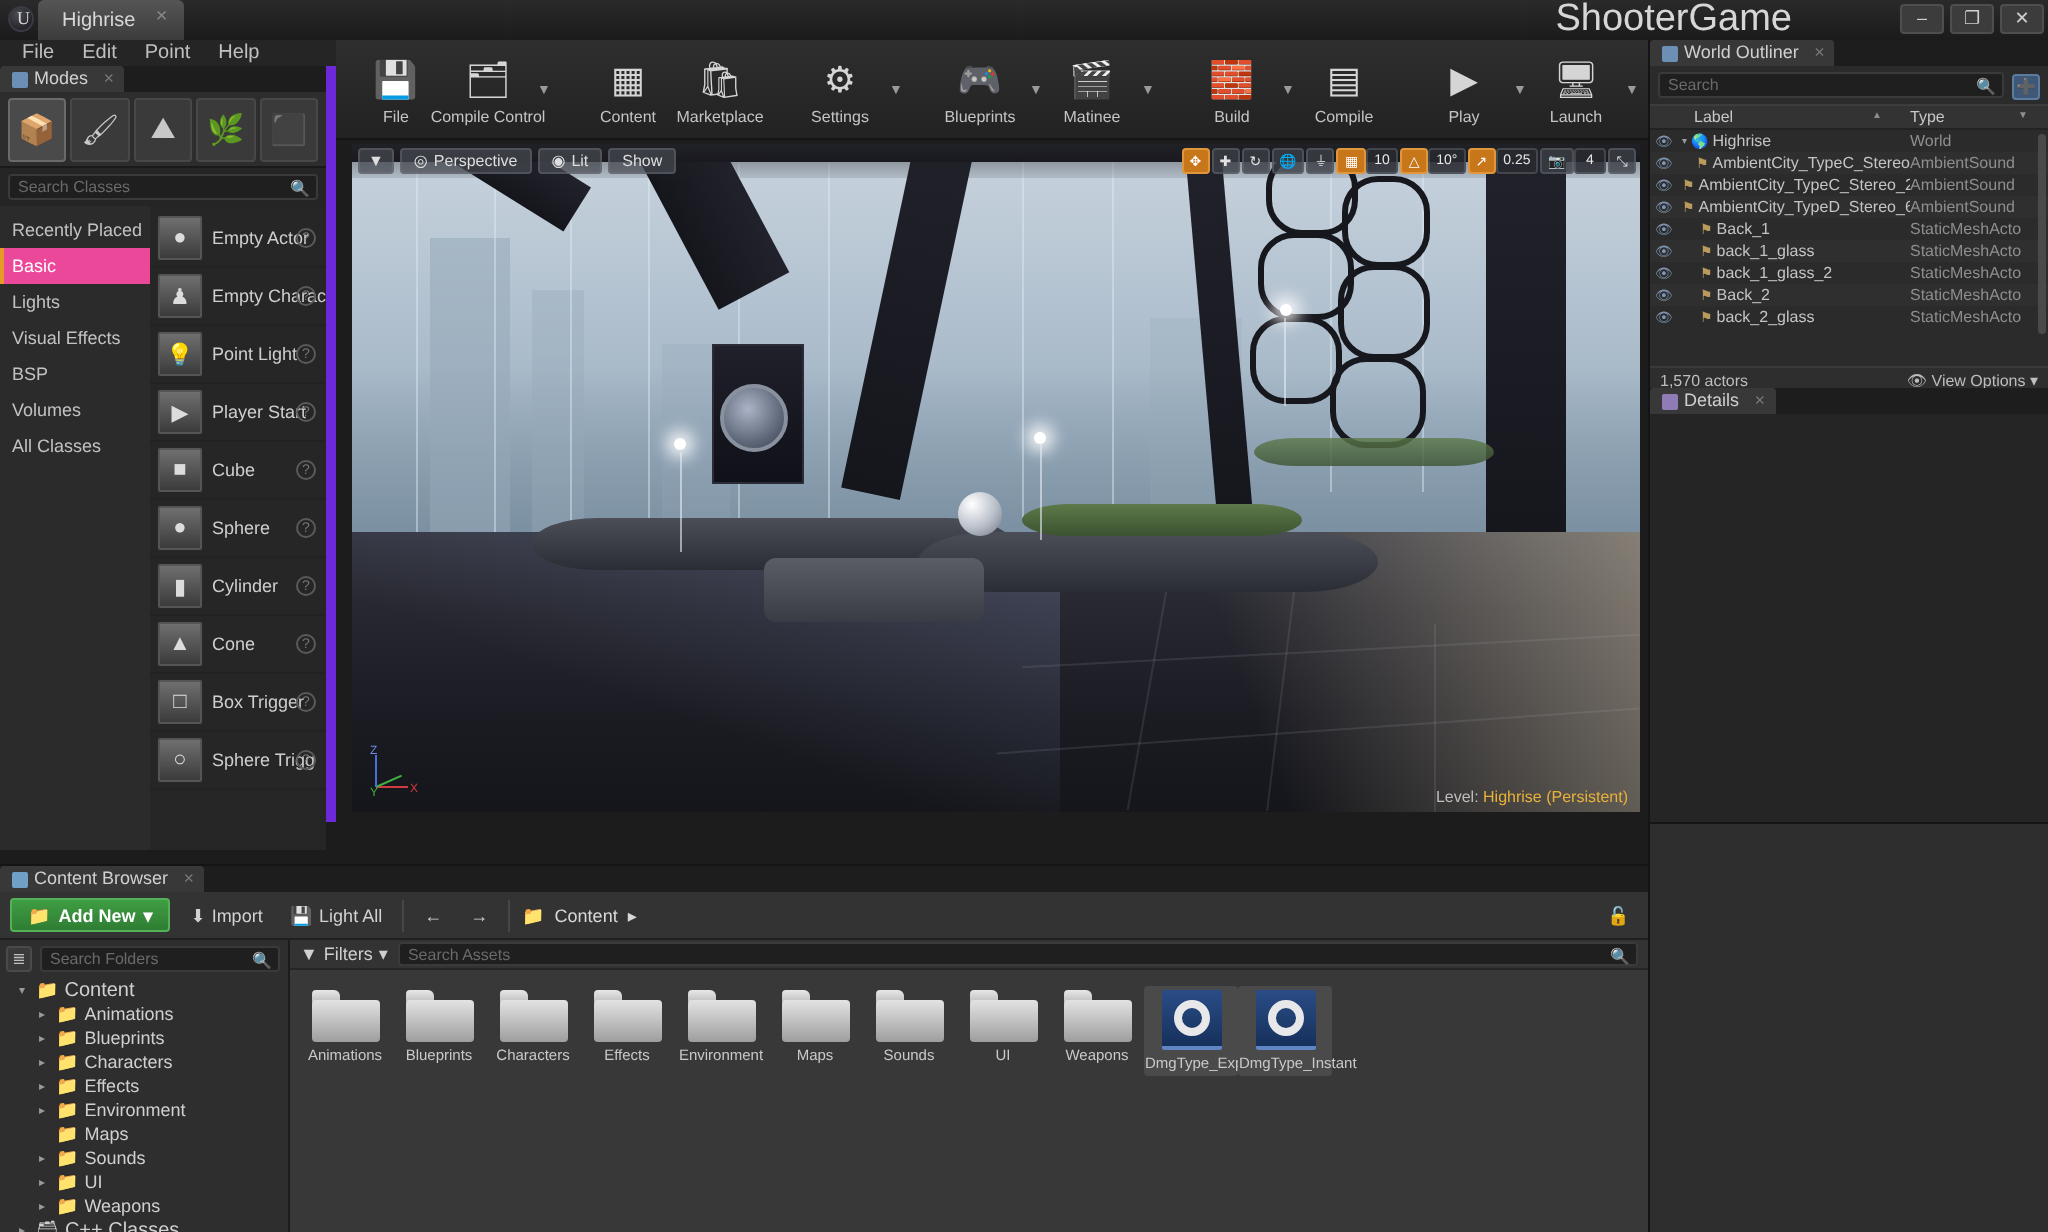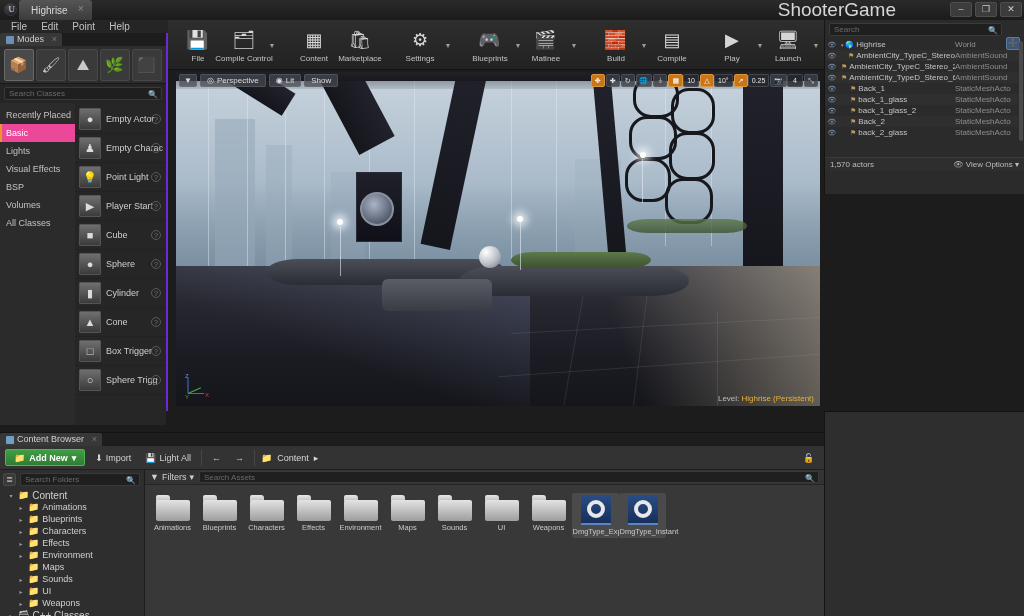--- a/index.html
+++ b/index.html
@@ -62,21 +62,21 @@
   .panel-tab {
     height:13px; padding:0 18px 0 6px; background:#383838;
     font-size:9px; color:#d0d0d0; line-height:13px; position:relative;
     border-radius:2px 2px 0 0; display:flex; align-items:center; gap:3px;
   }
   .panel-tab:after { content:"\00d7"; position:absolute; right:5px; top:0px; color:#777; font-size:9px;}
   .tab-ic { width:8px; height:8px; background:#6c8fb5; border-radius:1px; display:inline-block;}
 
   .modes {
     position:absolute; left:0; top:33px; width:168px; height:378px;
-    background:#252525; border-right:2px solid #6d28d9;
+    background:#252525; border-right:5px solid #6d28d9;
   }
   .modes-toolbar {
     height:38px; background:#2d2d2d; display:flex; align-items:center;
     padding:2px 4px; gap:2px; border-bottom:1px solid #1a1a1a;
   }
   .mode-btn {
     width:30px; height:32px; background:#3a3a3a; border:1px solid #484848;
     border-radius:2px; display:flex; align-items:center; justify-content:center;
     font-size:15px;
   }
@@ -670,25 +670,35 @@
       <div class="ax-lbl" style="left:1px;bottom:19px;color:#6e8ce8;">Z</div>
     </div>
 
     <div class="vp-status">
       <span class="lab">Level:</span>
       <b>Highrise (Persistent)</b>
     </div>
   </div>
 
   <div class="outliner">
+    <div class="panel-tab-strip">
+      <div class="panel-tab">
+        <span class="tab-ic"></span>
+        <span>World Outliner</span>
+      </div>
+    </div>
     <div class="ol-search">
       <span>Search</span>
       <span class="mag">🔍</span>
     </div>
     <div class="ol-addbtn">➕</div>
+    <div class="ol-head">
+      <div class="c1">Label</div>
+      <div class="c2">Type</div>
+    </div>
     <div class="ol-rows" id="ol-rows">
       <div class="ol-row">
           <span class="ol-eye">👁</span>
           <span class="ol-lbl">
             <span class="ol-indent" style="width:0px"></span>
             <span style="font-size:5px;color:#9a9a9a;">▾</span>
             <span class="ol-ic">🌎</span>
             <span>Highrise</span>
           </span>
           <span class="ol-type">World</span>
@@ -770,20 +780,28 @@
     <div class="ol-foot">
       <span>1,570 actors</span>
       <span>
         <span>👁</span>
         <span>View Options</span>
         <span>▾</span>
       </span>
     </div>
   </div>
 
+  <div class="details">
+    <div class="panel-tab-strip">
+      <div class="panel-tab">
+        <span class="tab-ic" style="background:#8f7bb5;"></span>
+        <span>Details</span>
+      </div>
+    </div>
+  </div>
 
   <div class="cb">
     <div class="panel-tab-strip">
       <div class="panel-tab">
         <span class="tab-ic" style="background:#6fa0c8;"></span>
         <span>Content Browser</span>
       </div>
     </div>
     <div class="cb-toolbar">
       <div class="addnew">

